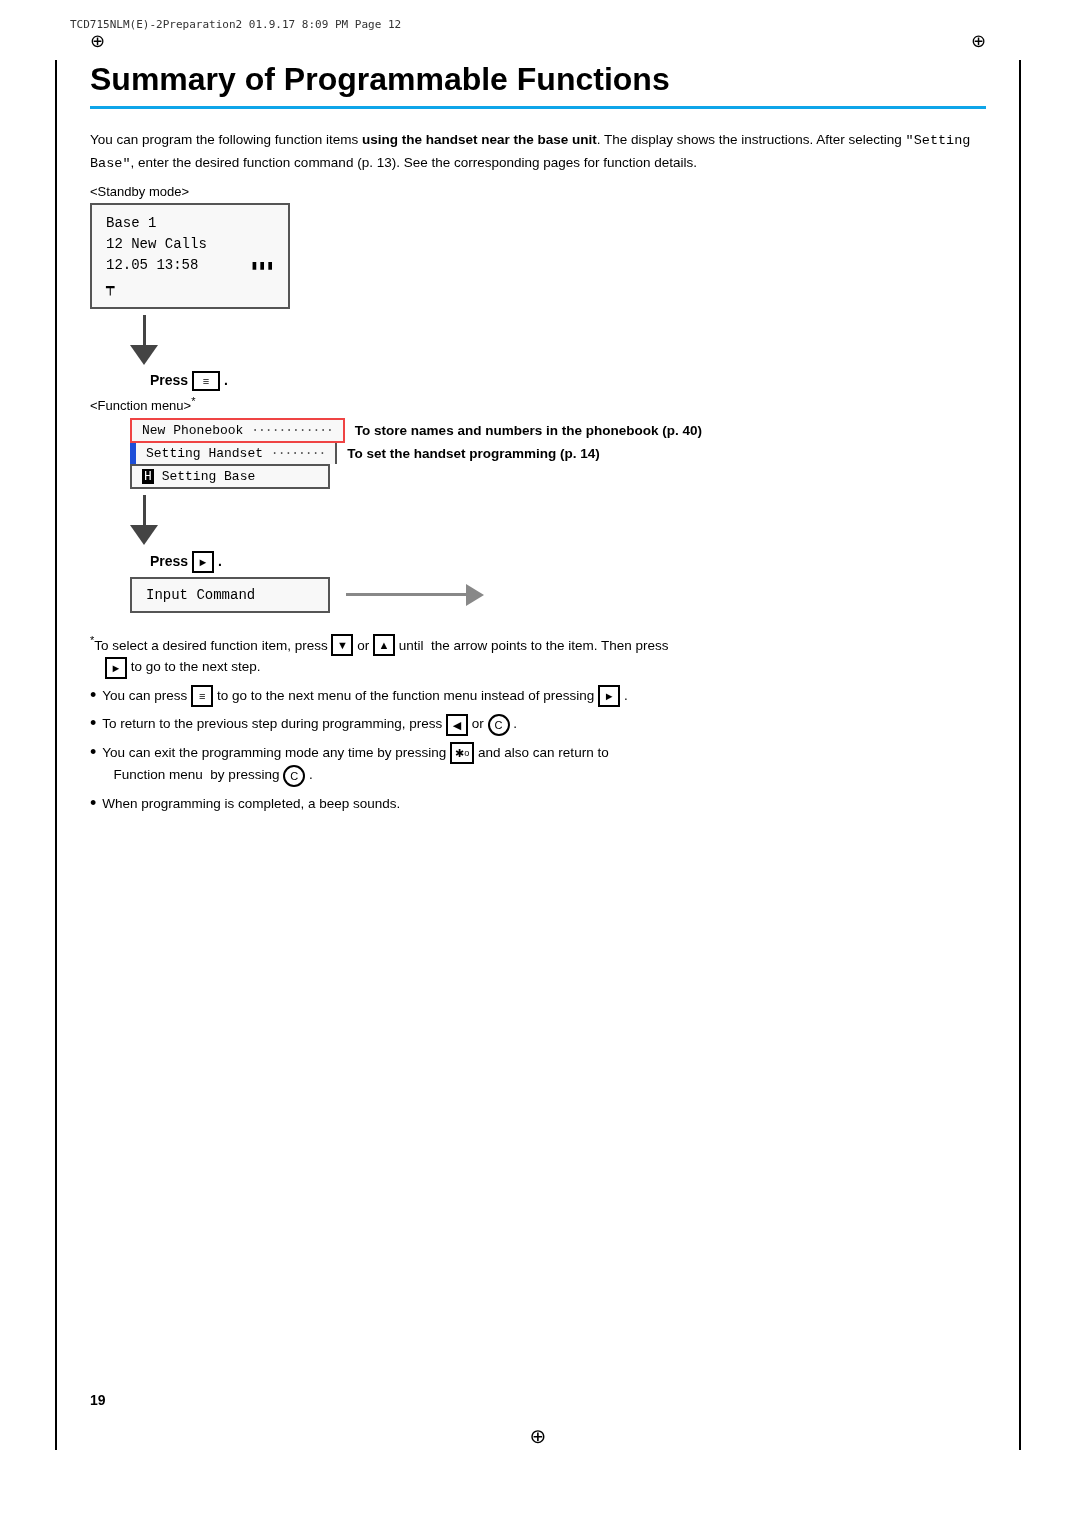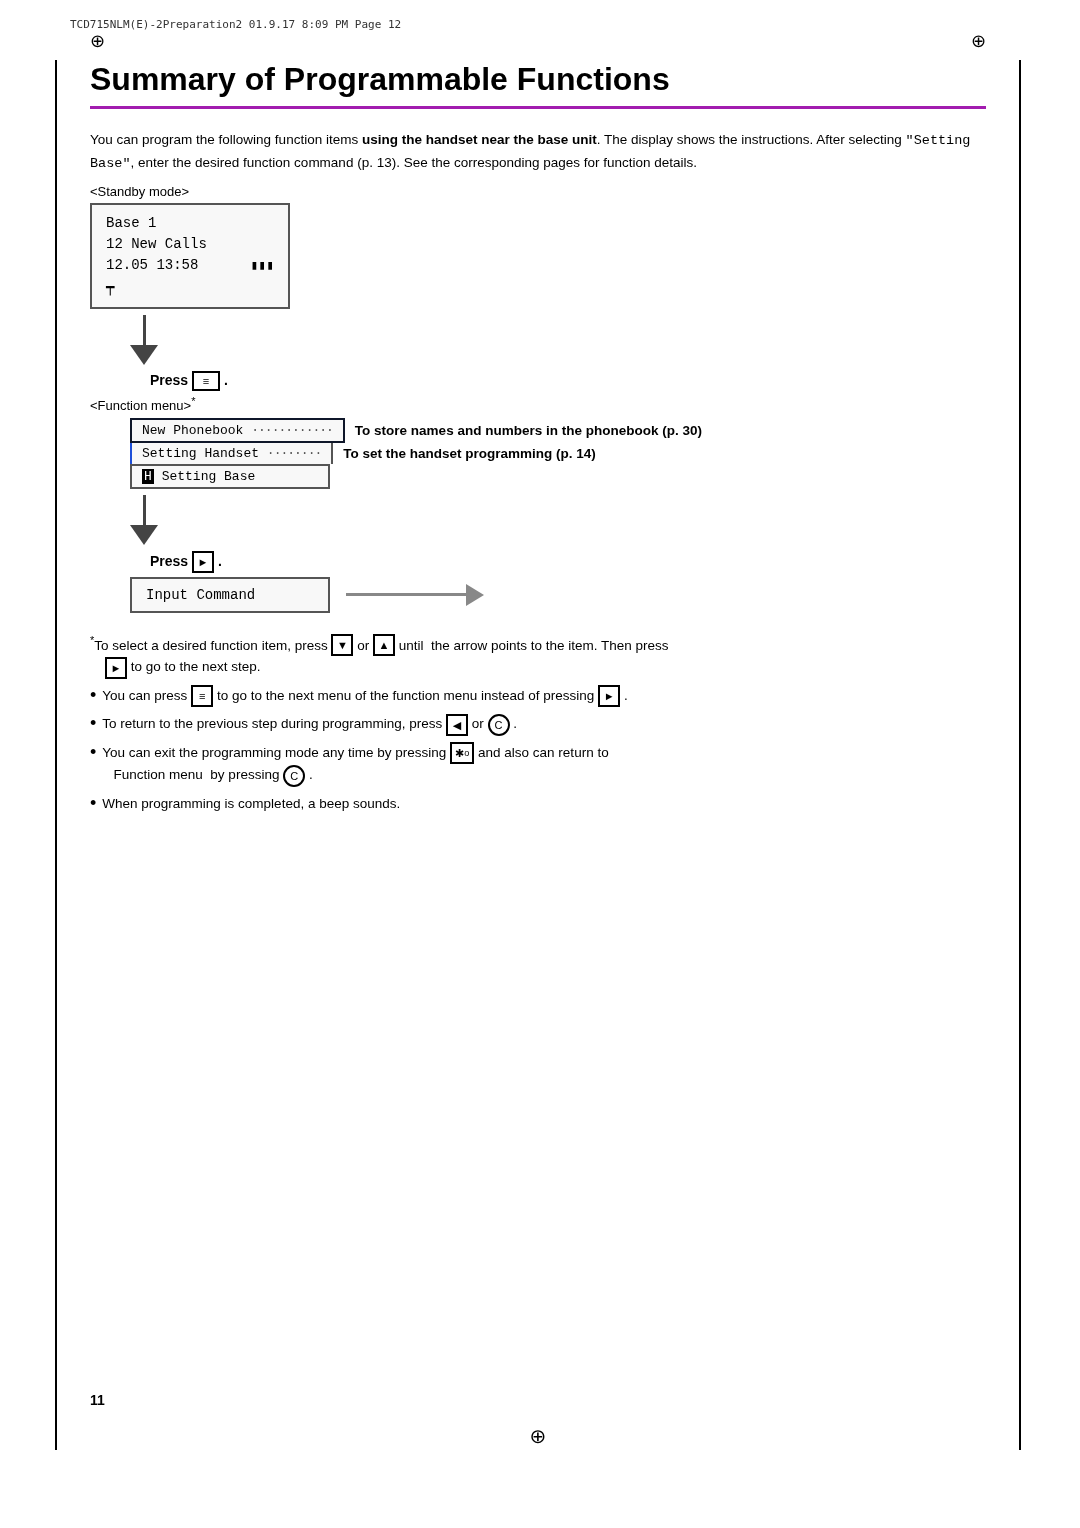--- a/index.html
+++ b/index.html
@@ -53,21 +53,21 @@
 
     .content {
       padding: 30px 90px 30px 90px;
     }
 
     h1 {
       font-size: 32px;
       font-weight: 900;
       font-family: Arial, Helvetica, sans-serif;
       margin-bottom: 20px;
-      border-bottom: 3px solid #a21caf;
+      border-bottom: 3px solid #0ea5e9;
       padding-bottom: 8px;
     }
 
     .intro-text {
       font-size: 13.5px;
       line-height: 1.6;
       margin-bottom: 10px;
     }
 
     .intro-text strong {
@@ -323,31 +323,31 @@
       <strong>.</strong>
     </div>
 
     <p class="function-label">
       &lt;Function menu&gt;<span class="superscript-star">*</span>
     </p>
 
     <div style="margin-left: 40px; margin-bottom: 4px;">
 
       <div class="menu-row-wrapper">
-        <div style="border: 2px solid #0f172a; display: inline-block; padding: 3px 10px; font-family: 'Courier New', monospace; font-size: 13px; background: #f8f8f8; min-width: 200px;">
+        <div style="border: 2px solid #ef4444; display: inline-block; padding: 3px 10px; font-family: 'Courier New', monospace; font-size: 13px; background: #f8f8f8; min-width: 200px;">
           <span>New Phonebook</span>
           <span style="letter-spacing: -1px; color: #555;">············</span>
         </div>
         <span class="menu-description">
-          <strong>To store names and numbers in the phonebook (p. 30)</strong>
+          <strong>To store names and numbers in the phonebook (p. 40)</strong>
         </span>
       </div>
 
       <div class="menu-row-wrapper">
-        <div style="border-left: 2px solid #1d4ed8; border-right: 2px solid #555; display: inline-block; padding: 3px 10px; font-family: 'Courier New', monospace; font-size: 13px; background: #f8f8f8; min-width: 200px;">
+        <div style="border-left: 6px solid #1d4ed8; border-right: 2px solid #555; display: inline-block; padding: 3px 10px; font-family: 'Courier New', monospace; font-size: 13px; background: #f8f8f8; min-width: 200px;">
           <span>Setting Handset </span>
           <span style="letter-spacing: -1px; color: #555;">········</span>
         </div>
         <span class="menu-description">
           <strong>To set the handset programming (p. 14)</strong>
         </span>
       </div>
 
       <div class="menu-row-wrapper">
         <div style="border: 2px solid #555; display: inline-block; padding: 3px 10px; font-family: 'Courier New', monospace; font-size: 13px; background: #f8f8f8; min-width: 200px;">
@@ -433,17 +433,17 @@
       </div>
 
       <div class="bullet-item">
         <span class="bullet-dot">•</span>
         <span>When programming is completed, a beep sounds.</span>
       </div>
     </div>
 
   </div>
 
-  <div class="page-number">11</div>
+  <div class="page-number">19</div>
 
   <div class="bottom-crosshair">⊕</div>
 
 </div>
 
 </body></html>

